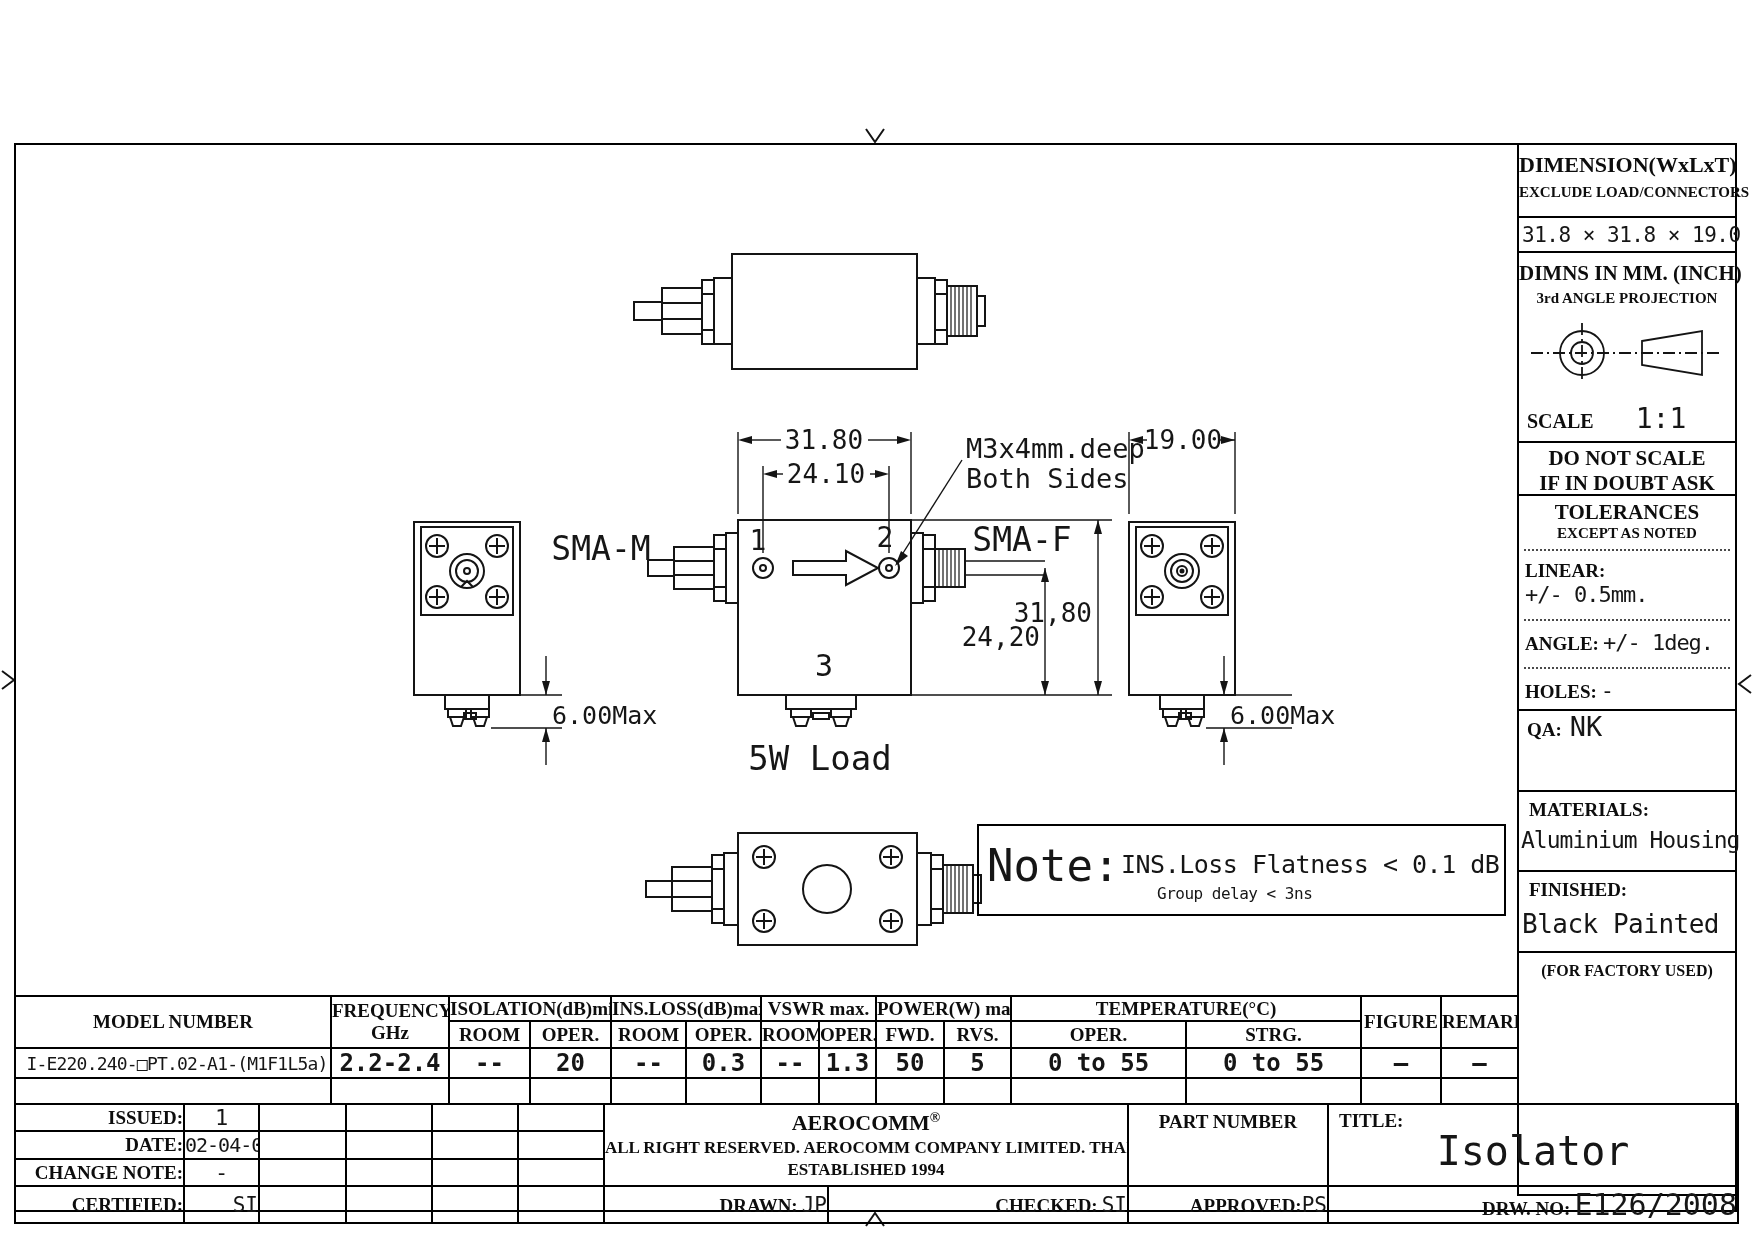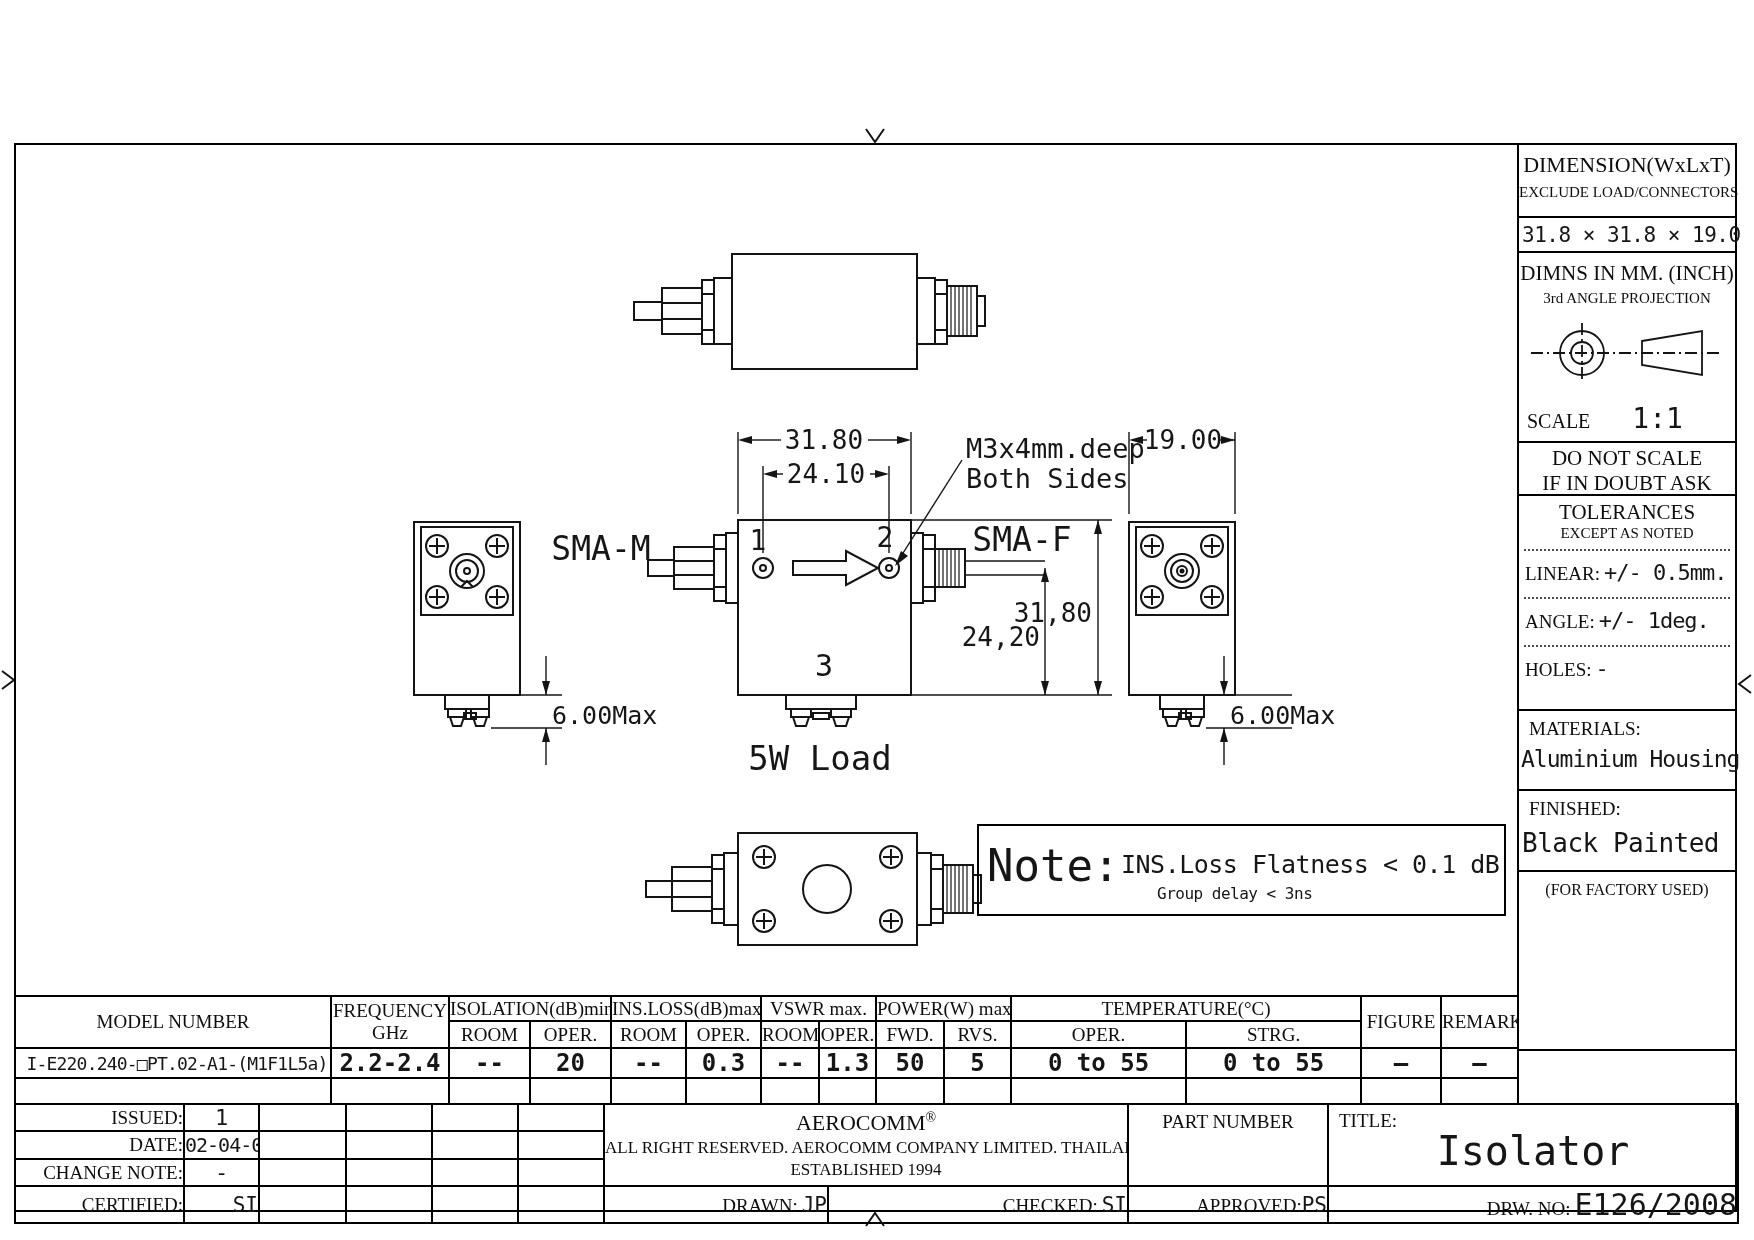--- a/index.html
+++ b/index.html
@@ -3,21 +3,21 @@
 <meta charset="utf-8">
 <style>
   html,body{margin:0;padding:0;background:#f4f4f4;}
   .page{position:relative;width:1754px;height:1240px;background:#ffffff;overflow:hidden;
         font-family:"Liberation Serif",serif;color:#111;}
   .abs{position:absolute;box-sizing:border-box;}
   
   .cad{font-family:"DejaVu Sans Mono",monospace;font-weight:400;color:#161616;white-space:nowrap;}
   svg text{font-family:"DejaVu Sans Mono",monospace;fill:#161616;}
   
-  .lbl{font-family:"Liberation Serif",serif;font-weight:normal;color:#0d0d0d;white-space:nowrap;}
+  .lbl{font-family:"Liberation Serif",serif;font-weight:bold;color:#0d0d0d;white-space:nowrap;}
   .frame{left:14px;top:143px;width:1723px;height:1069px;border:2.5px solid #000;}
   
   .sidebar{left:1517px;top:143px;width:220px;}
   .sbox{box-sizing:border-box;width:220px;border:2px solid #000;margin-top:-2px;background:#fff;position:relative;}
   .sbox:first-child{margin-top:0;}
   .ctr{text-align:center;}
   .dotline{border-top:2px dotted #4a4a4a;height:0;margin:7px 5px;}
   
   table{border-collapse:collapse;table-layout:fixed;}
   td{border:2px solid #000;padding:0;overflow:hidden;vertical-align:middle;}
@@ -326,29 +326,33 @@
       <div style="padding:2px 6px 0 6px;">
         <span class="lbl" style="font-size:19px;">ANGLE:</span>
         <span class="cad" style="font-size:22px;letter-spacing:-1px;">+/- 1deg.</span>
       </div>
       <div class="dotline" style="margin-top:12px;"></div>
       <div style="padding:2px 6px 0 6px;">
         <span class="lbl" style="font-size:19px;">HOLES:</span>
         <span class="cad" style="font-size:22px;">-</span>
       </div>
     </div>
+    <div class="sbox" style="height:83px;">
+      <span class="lbl" style="font-size:19px;margin:8px 0 0 8px;display:inline-block;">QA:</span>
+      <span class="cad" style="font-size:27px;margin-left:4px;">NK</span>
+    </div>
     <div class="sbox" style="height:82px;">
       <div class="lbl" style="font-size:19px;padding:7px 0 0 10px;">MATERIALS:</div>
       <div class="cad" style="font-size:23px;padding:6px 0 0 2px;letter-spacing:-1px;">Aluminium Housing</div>
     </div>
     <div class="sbox" style="height:83px;">
       <div class="lbl" style="font-size:19px;padding:7px 0 0 10px;">FINISHED:</div>
       <div class="cad" style="font-size:26px;padding:8px 0 0 3px;letter-spacing:-0.5px;">Black Painted</div>
     </div>
-    <div class="sbox ctr" style="height:181px;">
+    <div class="sbox ctr" style="height:245px;">
       <div class="lbl" style="font-size:16px;padding-top:9px;">(FOR FACTORY USED)</div>
     </div>
   </div>
 
   <table class="abs spec">
     <colgroup>
       <col style="width:316px">
         <col style="width:118px">
       <col style="width:81px">
         <col style="width:81px">

